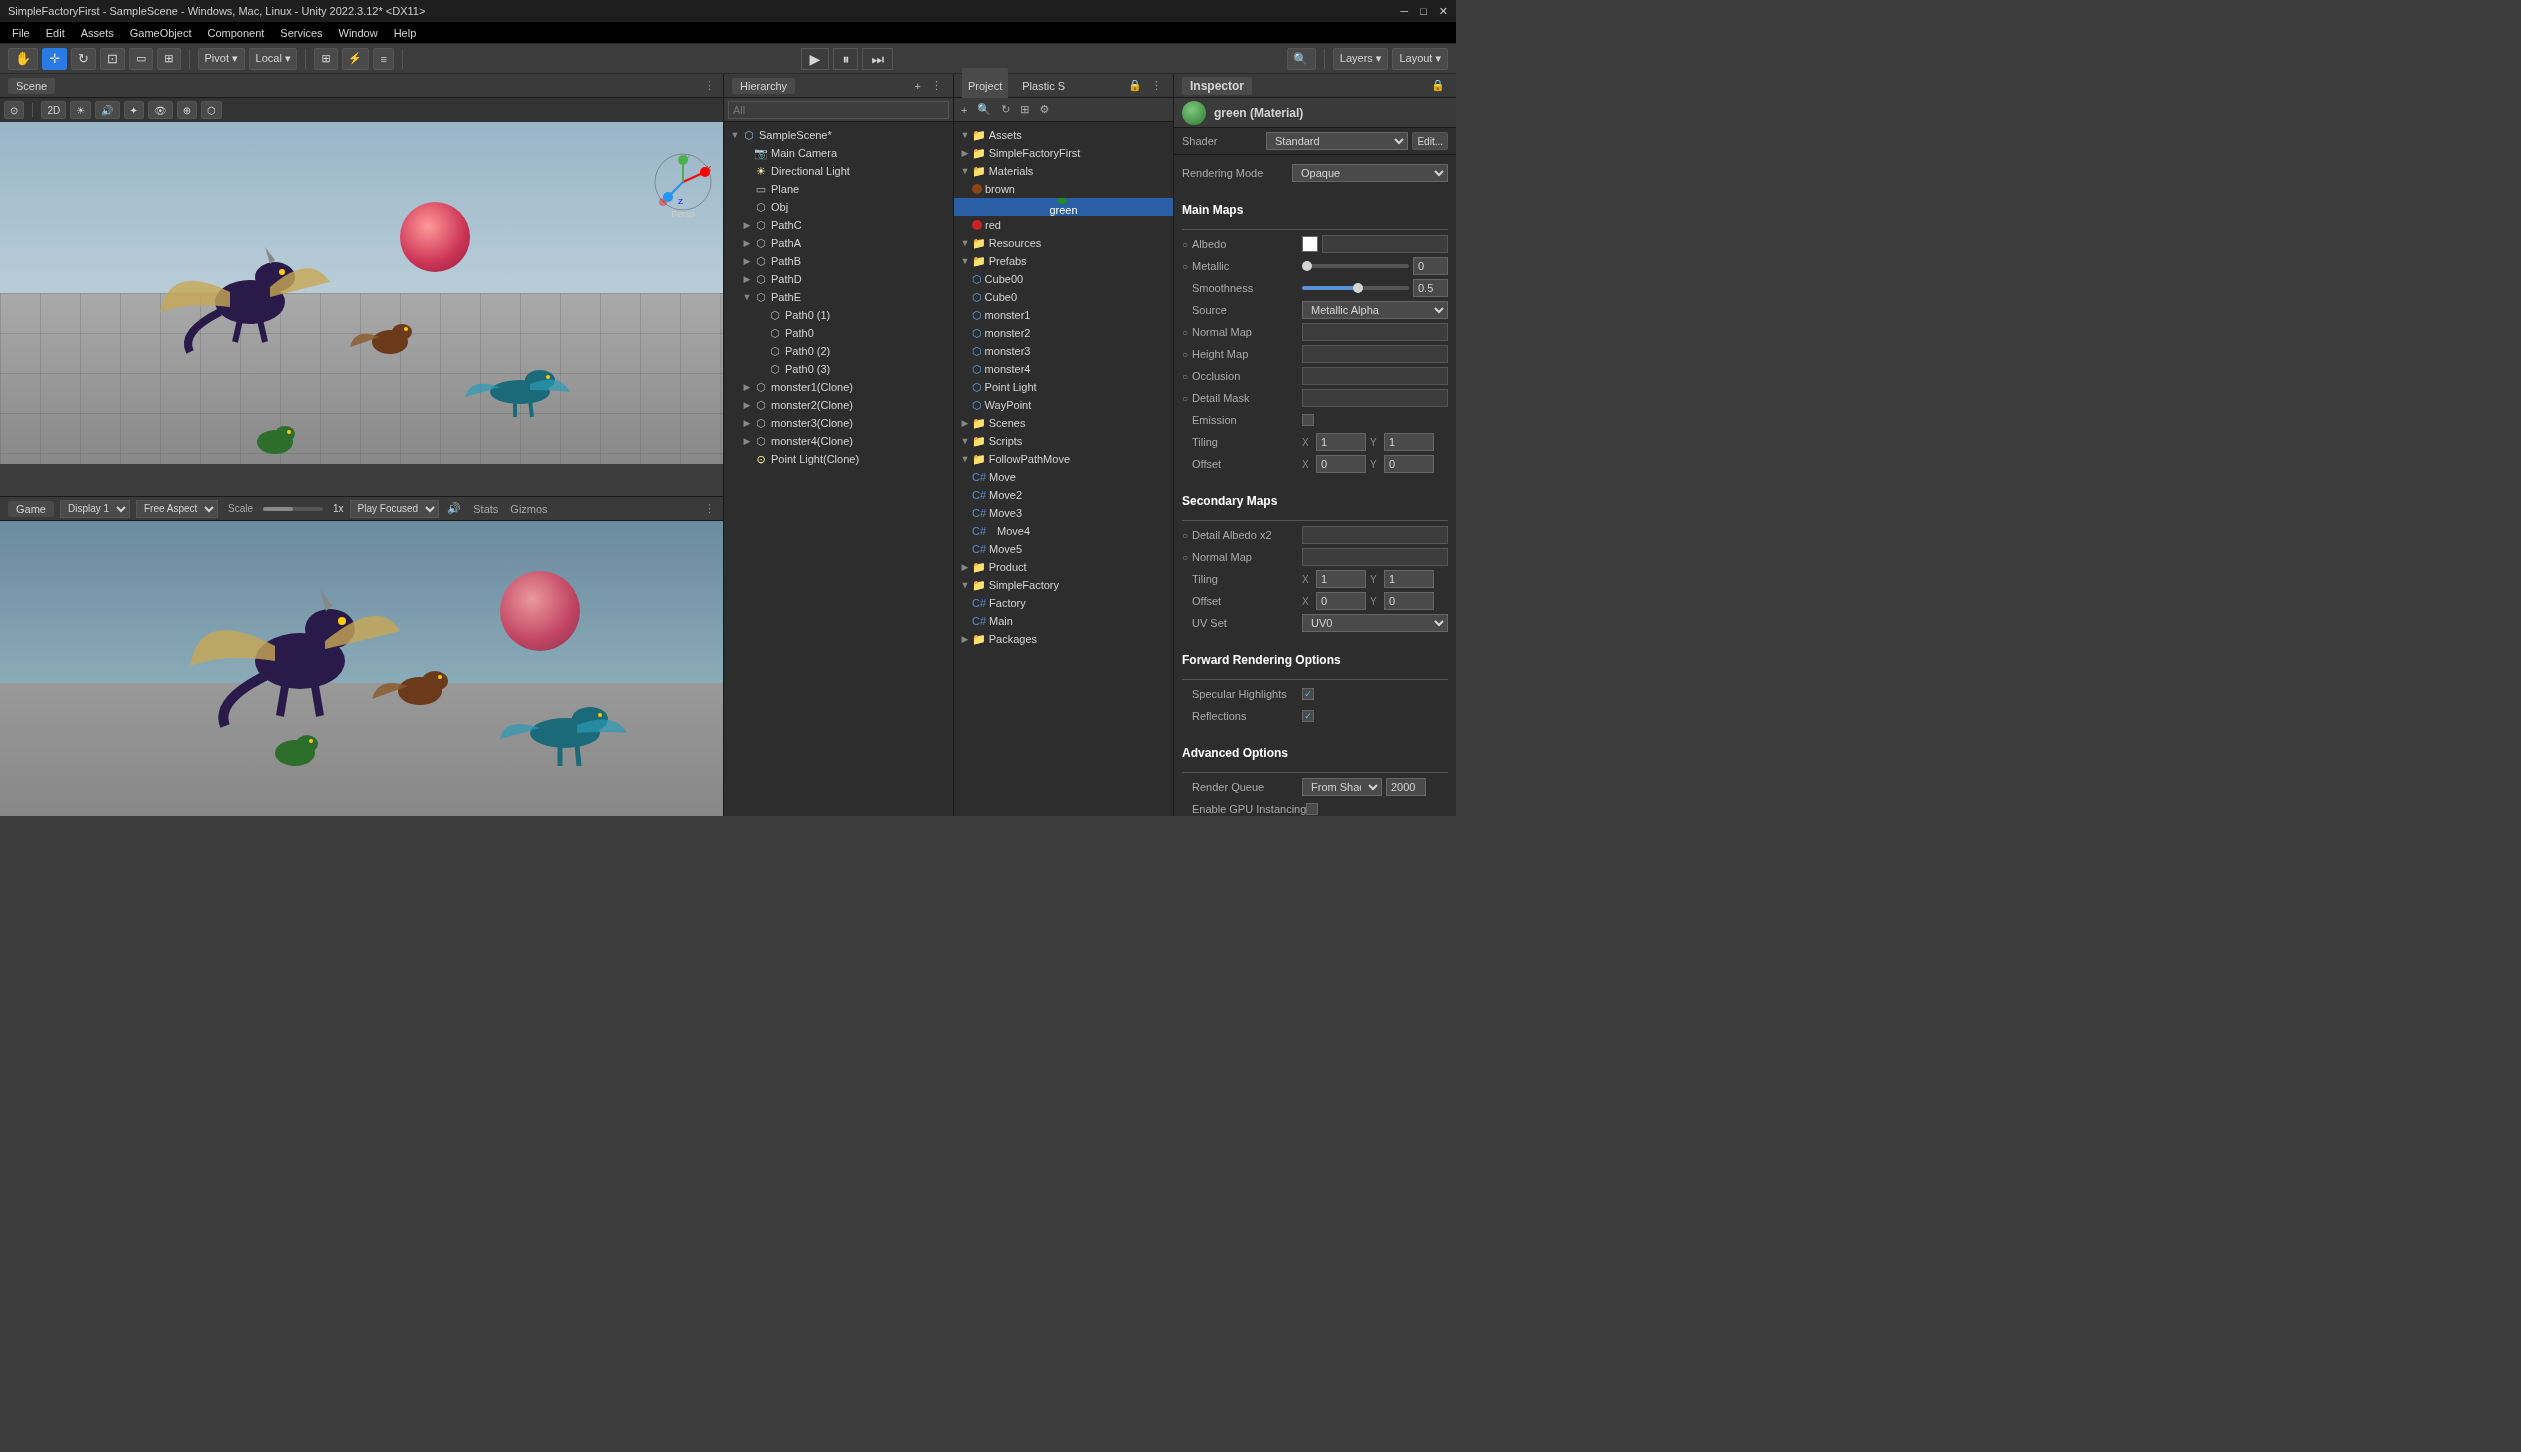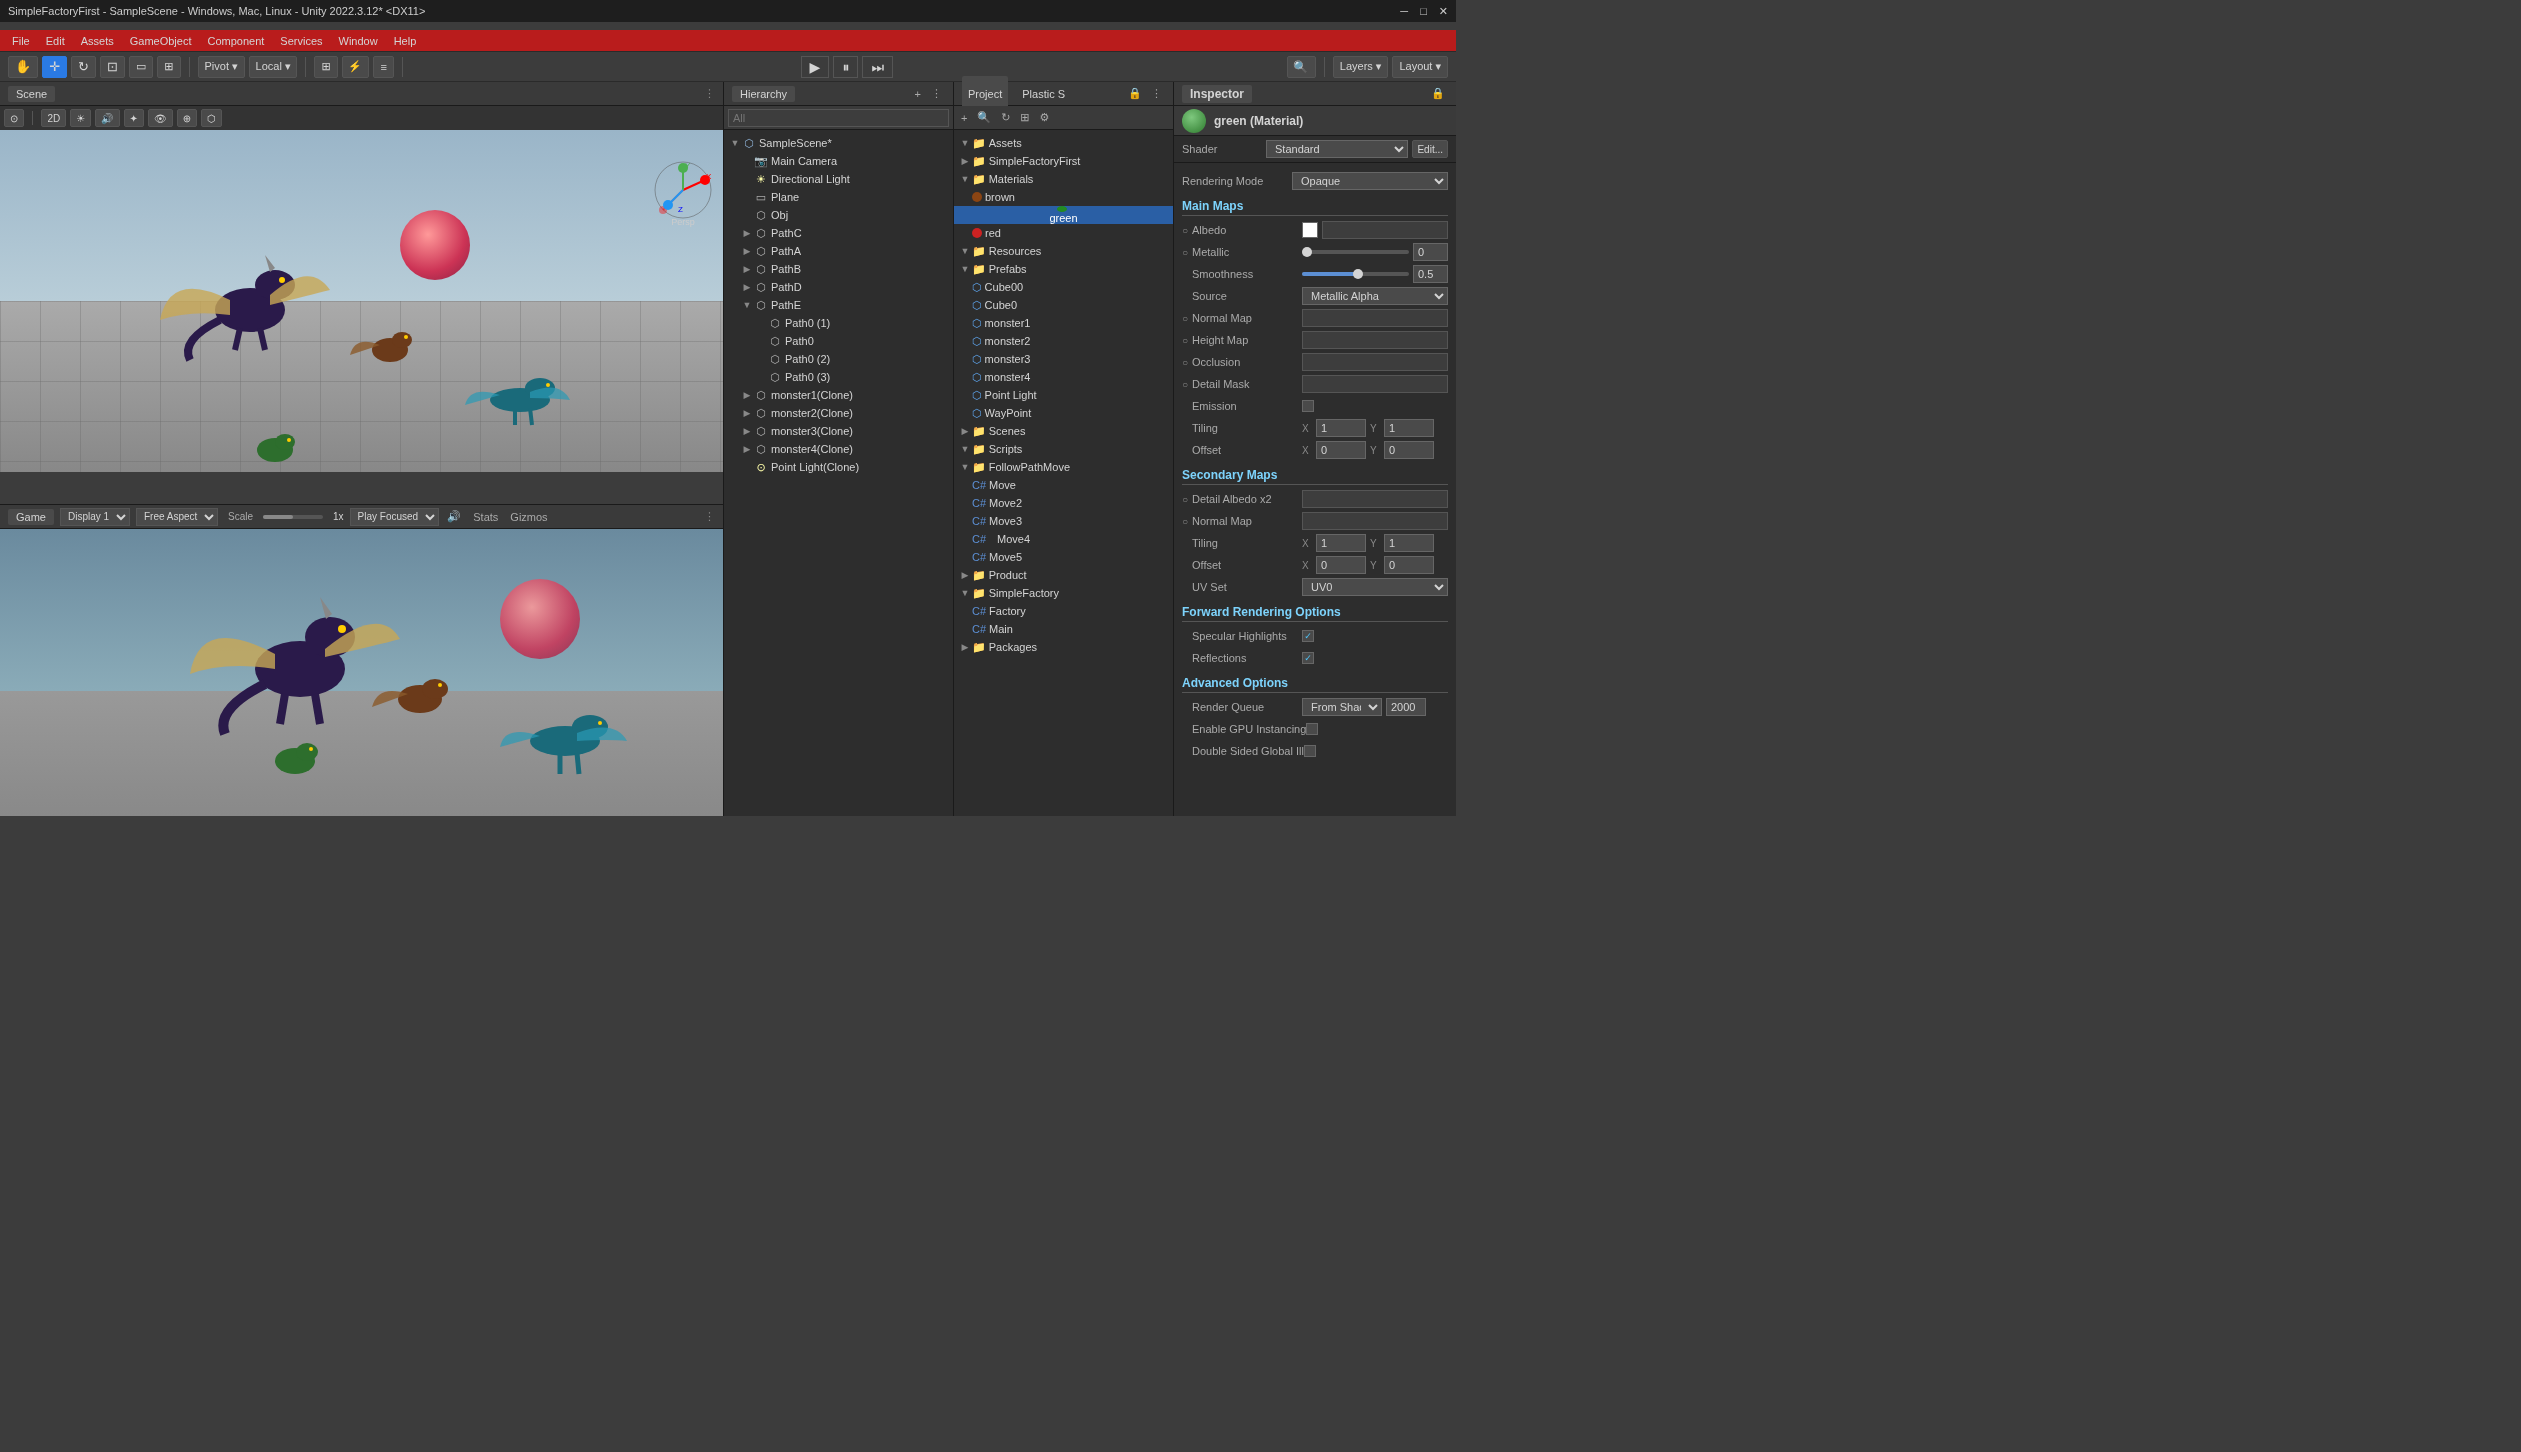--- a/index.html
+++ b/index.html
@@ -17,27 +17,26 @@
       background: #1e1e1e;
       height: 22px;
       display: flex;
       align-items: center;
       padding: 0 8px;
       font-size: 11px;
       color: #cccccc;
     }
     
     #menu-bar {
-      background: #b91c1c;
+      background: #000000;
       height: 22px;
       display: flex;
       align-items: center;
       padding: 0 4px;
       border-bottom: 1px solid #2a2a2a;
-      margin-top: 8px;
     }
     .menu-item {
       padding: 2px 8px;
       cursor: pointer;
       color: #d4d4d4;
     }
     
     #main-toolbar {
       background: #3c3c3c;
       height: 30px;
@@ -373,23 +372,23 @@
       margin-bottom: 2px;
     }
     .inspector-label {
       color: #aaa;
       font-size: 11px;
       min-width: 110px;
     }
     .inspector-section {
       font-size: 12px;
       font-weight: bold;
-      color: #7dd3fc;
-      margin: 8px 0 4px 0;
-      padding-bottom: 2px;
+      color: #ffffff;
+      margin: 20px 0 4px 0;
+      padding-bottom: 12px;
       border-bottom: 1px solid #555;
     }
     .inspector-dropdown {
       background: #4a4a4a;
       border: 1px solid #666;
       color: #d4d4d4;
       font-size: 11px;
       height: 18px;
       padding: 0 4px;
       flex: 1;

